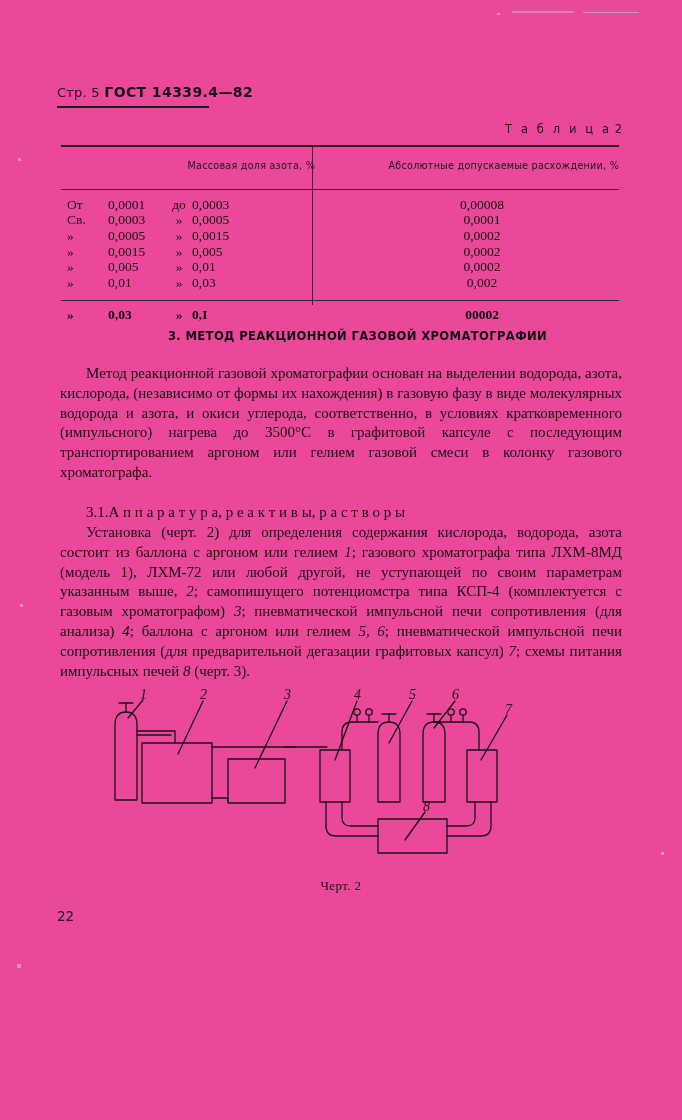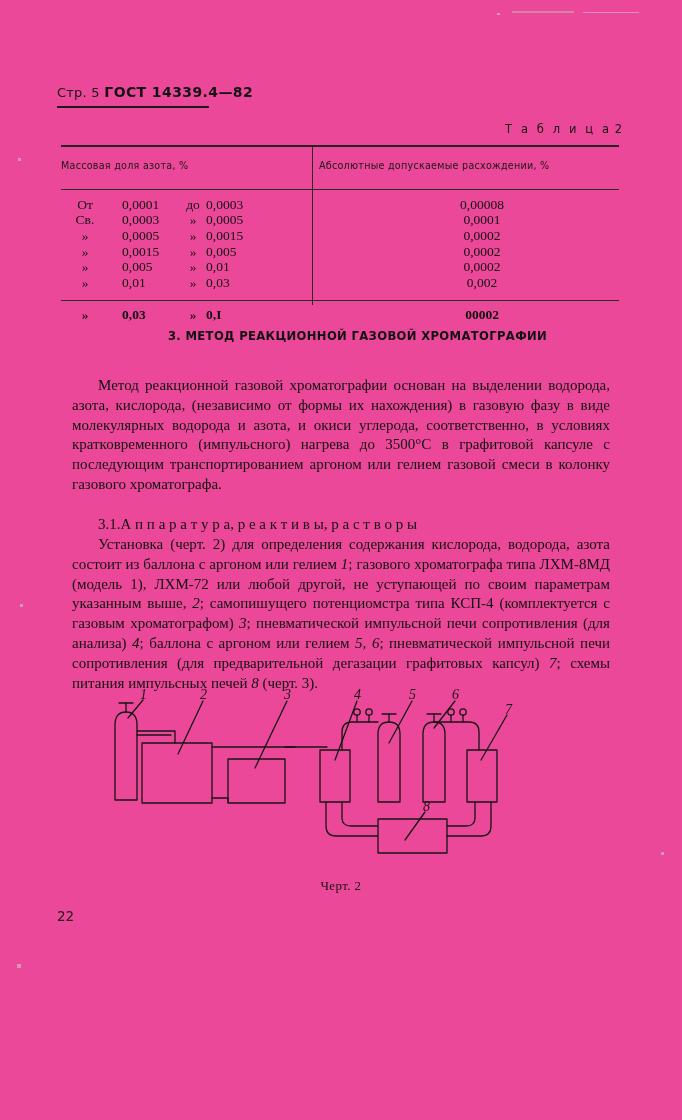--- a/index.html
+++ b/index.html
@@ -98,21 +98,21 @@
   .tbl-head {
     position: relative;
     height: 42px;
   }
   .tbl-head .cell {
     position: absolute;
     top: 13px;
     font-family: "DejaVu Sans", "Liberation Sans", sans-serif;
     font-size: 9.6px;
     letter-spacing: .25px;
-    text-align: left;
+    text-align: right;
     color: #191919;
   }
   .tbl-head .cell.left  { left: 0;     width: 254px; }
   .tbl-head .cell.right { left: 258px; width: 300px; }
 
   .col-div {
     position: absolute;
     left: 312px;
     top: 147px;
     width: 1.4px;
@@ -127,22 +127,22 @@
   .rowline {
     position: absolute;
     white-space: pre;
     font-family: "Liberation Serif", "DejaVu Serif", serif;
     font-size: 13.5px;
     color: #101010;
   }
   .rowline .pre {
     display: inline-block;
     width: 36px;
-    text-align: center;
-    padding-right: 19px;
+    text-align: left;
+    padding-right: 5px;
   }
   .rowline .v1 {
     display: inline-block;
     width: 58px;
     text-align: left;
   }
   .rowline .mid {
     display: inline-block;
     width: 26px;
     text-align: center;
@@ -178,21 +178,21 @@
   
   .body-block {
     position: absolute;
     left: 60px;
     width: 562px;
     font-size: 15px;
     line-height: 19.8px;
     text-align: justify;
     color: #111;
   }
-  .body-block p { margin: 12px; }
+  .body-block p { margin: 0; }
   .body-block p.ind { text-indent: 26px; }
   .i { font-style: italic; }
 
   #para1 { top: 364px; }
   #para2 { top: 503px; }
   #para3 { top: 523px; }
 
   
   .figure {
     position: absolute;

